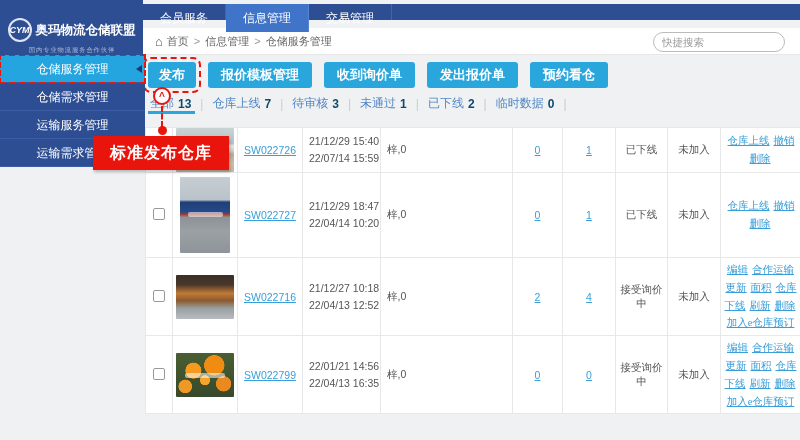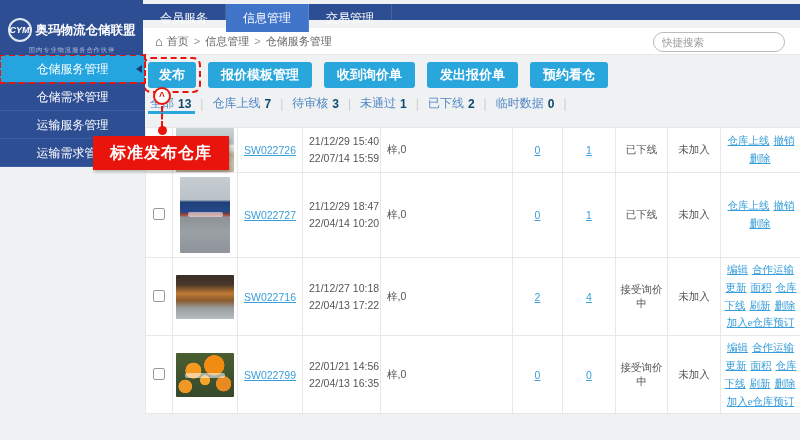--- a/index.html
+++ b/index.html
@@ -238,21 +238,21 @@
     </tr>
 
     <tr style="height:65px">
       <td><span class="cb"></span></td>
       <td>
             <span class="photo photo-3"></span>
           </td>
       <td><span class="lnk">SW022716</span></td>
       <td class="cell-dates">
         <div>21/12/27 10:18</div>
-        <div>22/04/13 17:22</div>
+        <div>22/04/13 12:52</div>
       </td>
       <td class="cell-contact">梓,0</td>
       <td><span class="lnk">2</span></td>
       <td><span class="lnk">4</span></td>
       <td>接受询价中</td>
       <td>未加入</td>
       <td class="cell-manage">
         <span class="lnk">编辑</span>
         <span class="lnk">合作运输</span>
         <span class="lnk">更新</span>

